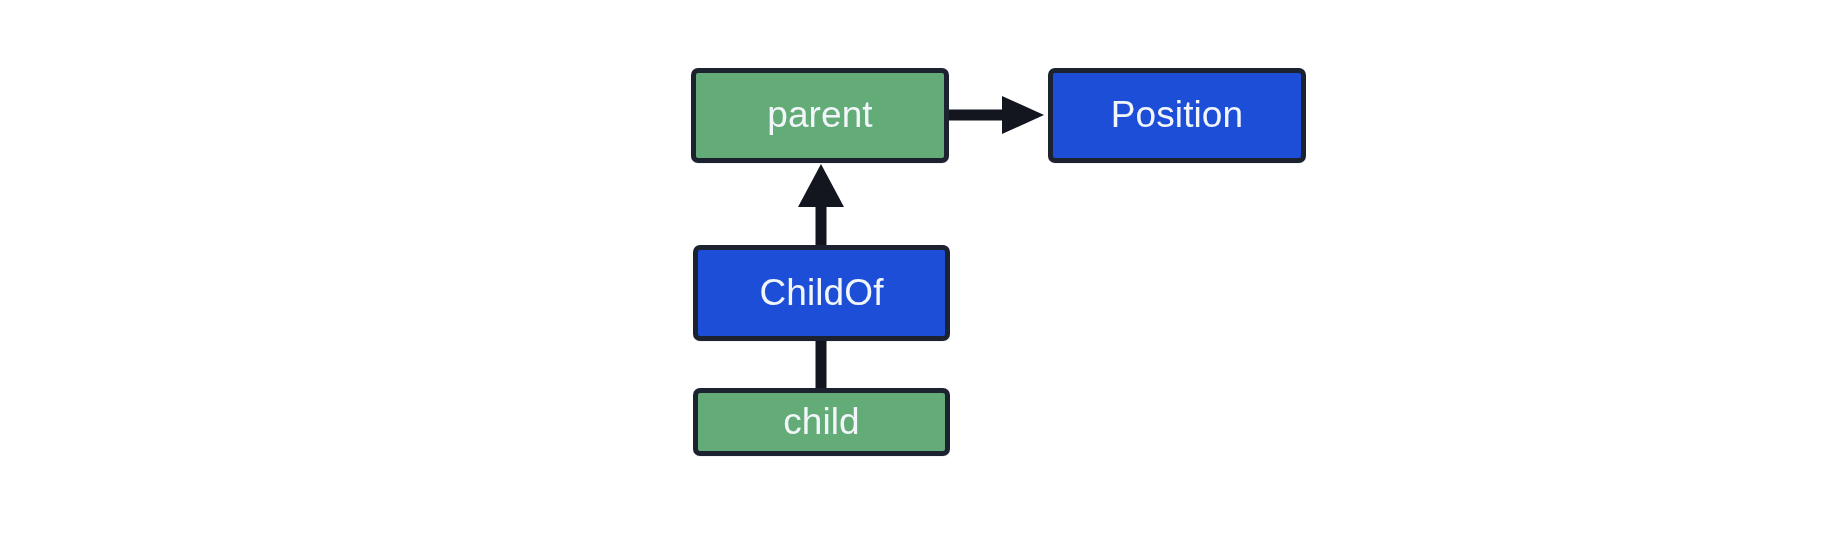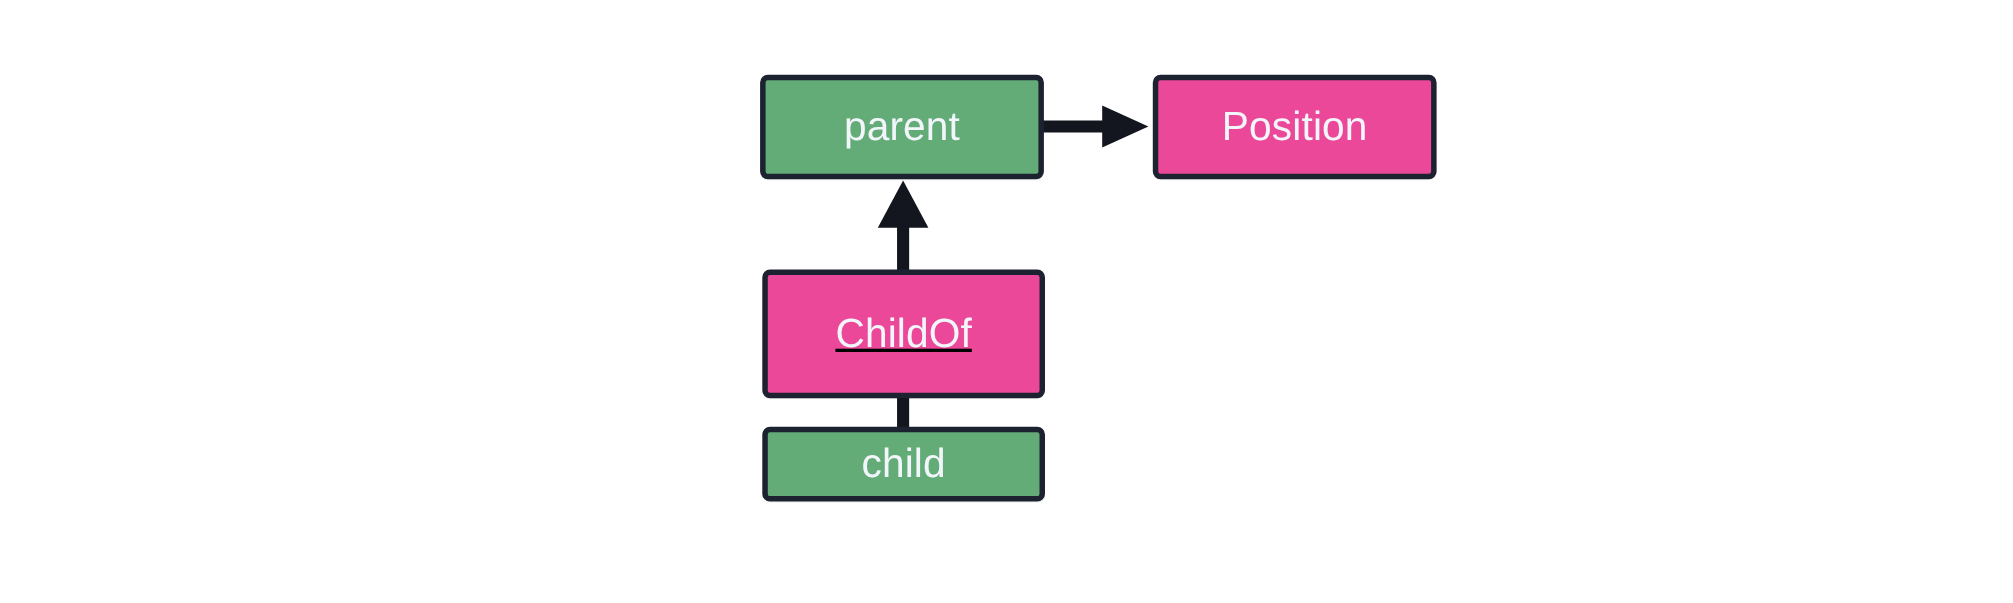--- a/index.html
+++ b/index.html
@@ -43,26 +43,26 @@
     font-family: "Liberation Sans", sans-serif;
     font-size: 37px;
     font-weight: 400;
     line-height: 1;
     letter-spacing: 0.1px;
     white-space: nowrap;
     user-select: none;
     padding-bottom: 2px;
   }
   .node.green { background: #63ab77; }
-  .node.blue  { background: #ec4899; }
+  .node.blue  { background: #1d4ed8; }
 
   
   #node-parent   { left: 655px;  top: 68px;  width: 258px; height: 95px; }
   #node-position { left: 1012px; top: 68px;  width: 258px; height: 95px; }
-  #node-childof  { left: 657px;  top: 245px; width: 257px; height: 117px; text-decoration: underline; }
+  #node-childof  { left: 657px;  top: 245px; width: 257px; height: 96px; }
   #node-child    { left: 657px;  top: 388px; width: 257px; height: 68px; }
 </style>
 </head>
 <body>
 
 <div id="canvas">
 
   <svg id="edge-layer" viewBox="0 0 1830 548" width="1830" height="548" aria-hidden="true">
 
     <g>

